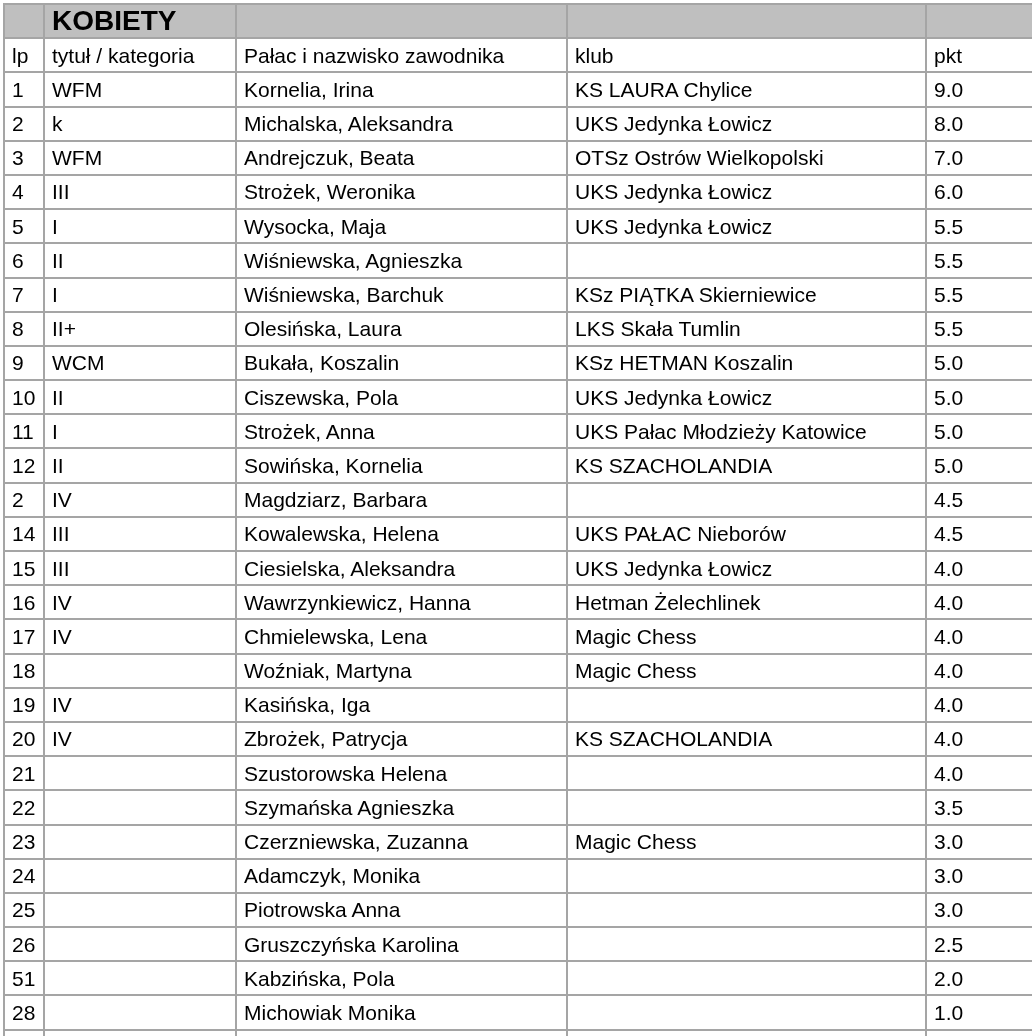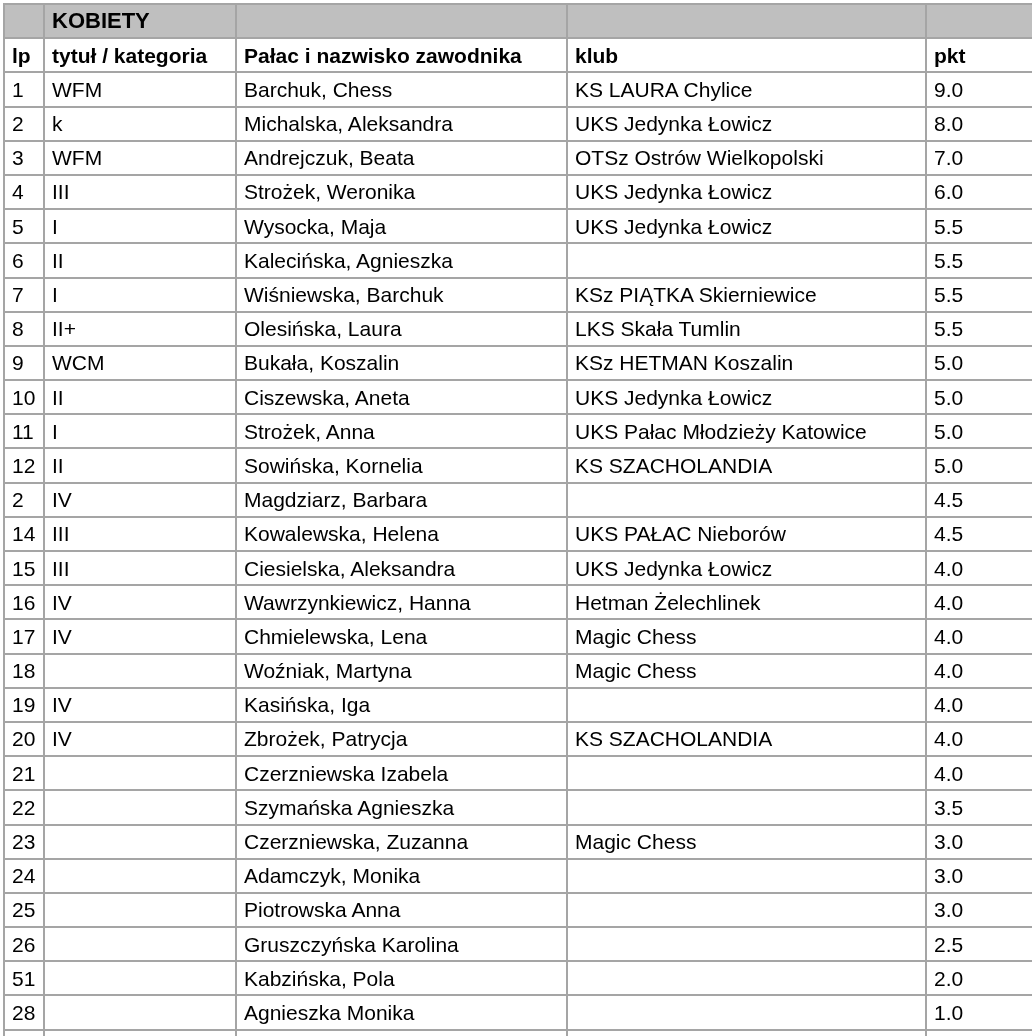--- a/index.html
+++ b/index.html
@@ -34,24 +34,24 @@
     color: #000000;
     vertical-align: middle;
     text-align: left;
     white-space: nowrap;
     overflow: hidden;
     font-weight: normal;
   }
   tr.title-row td {
     background: #bfbfbf;
     font-weight: bold;
-    font-size: 22px;
+    font-size: 28px;
   }
   tr.header-row th {
-    font-weight: bold;
+    font-weight: normal;
     background: #ffffff;
   }
 </style>
 </head>
 <body>
 
 <div class="sheet">
   <table class="results">
     <colgroup>
       <col class="c-lp">
@@ -73,21 +73,21 @@
         <th>tytuł / kategoria</th>
         <th>Pałac i nazwisko zawodnika</th>
         <th>klub</th>
         <th>pkt</th>
       </tr>
     </thead>
     <tbody>
         <tr>
     <td>1</td>
     <td>WFM</td>
-    <td>Barchuk, Chess</td>
+    <td>Kornelia, Irina</td>
     <td>KS LAURA Chylice</td>
     <td>9.0</td>
   </tr>
         <tr>
     <td>2</td>
     <td>k</td>
     <td>Michalska, Aleksandra</td>
     <td>UKS Jedynka Łowicz</td>
     <td>8.0</td>
   </tr>
@@ -108,21 +108,21 @@
         <tr>
     <td>5</td>
     <td>I</td>
     <td>Wysocka, Maja</td>
     <td>UKS Jedynka Łowicz</td>
     <td>5.5</td>
   </tr>
         <tr>
     <td>6</td>
     <td>II</td>
-    <td>Kalecińska, Agnieszka</td>
+    <td>Wiśniewska, Agnieszka</td>
     <td></td>
     <td>5.5</td>
   </tr>
         <tr>
     <td>7</td>
     <td>I</td>
     <td>Wiśniewska, Barchuk</td>
     <td>KSz PIĄTKA Skierniewice</td>
     <td>5.5</td>
   </tr>
@@ -136,21 +136,21 @@
         <tr>
     <td>9</td>
     <td>WCM</td>
     <td>Bukała, Koszalin</td>
     <td>KSz HETMAN Koszalin</td>
     <td>5.0</td>
   </tr>
         <tr>
     <td>10</td>
     <td>II</td>
-    <td>Ciszewska, Aneta</td>
+    <td>Ciszewska, Pola</td>
     <td>UKS Jedynka Łowicz</td>
     <td>5.0</td>
   </tr>
         <tr>
     <td>11</td>
     <td>I</td>
     <td>Strożek, Anna</td>
     <td>UKS Pałac Młodzieży Katowice</td>
     <td>5.0</td>
   </tr>
@@ -213,21 +213,21 @@
         <tr>
     <td>20</td>
     <td>IV</td>
     <td>Zbrożek, Patrycja</td>
     <td>KS SZACHOLANDIA</td>
     <td>4.0</td>
   </tr>
         <tr>
     <td>21</td>
     <td></td>
-    <td>Czerzniewska Izabela</td>
+    <td>Szustorowska Helena</td>
     <td></td>
     <td>4.0</td>
   </tr>
         <tr>
     <td>22</td>
     <td></td>
     <td>Szymańska Agnieszka</td>
     <td></td>
     <td>3.5</td>
   </tr>
@@ -262,21 +262,21 @@
         <tr>
     <td>51</td>
     <td></td>
     <td>Kabzińska, Pola</td>
     <td></td>
     <td>2.0</td>
   </tr>
         <tr>
     <td>28</td>
     <td></td>
-    <td>Agnieszka Monika</td>
+    <td>Michowiak Monika</td>
     <td></td>
     <td>1.0</td>
   </tr>
         <tr>
     <td></td>
     <td></td>
     <td></td>
     <td></td>
     <td></td>
   </tr>

